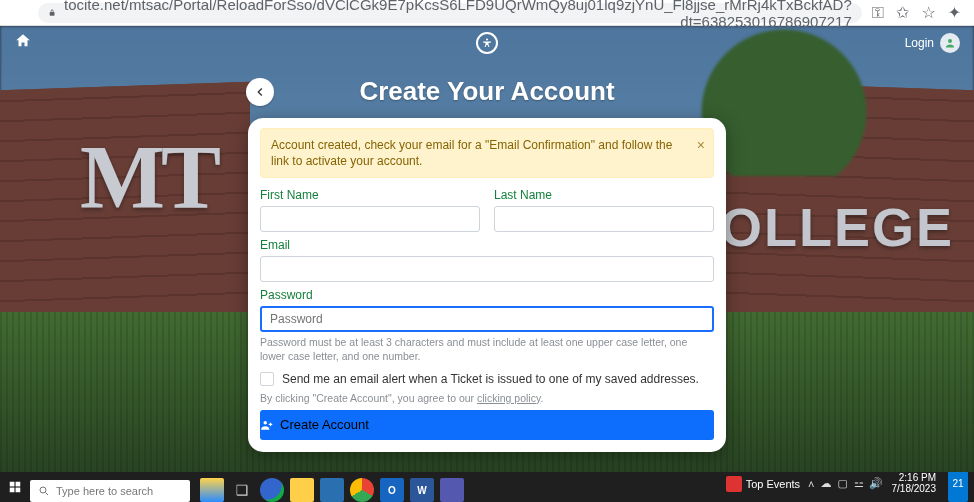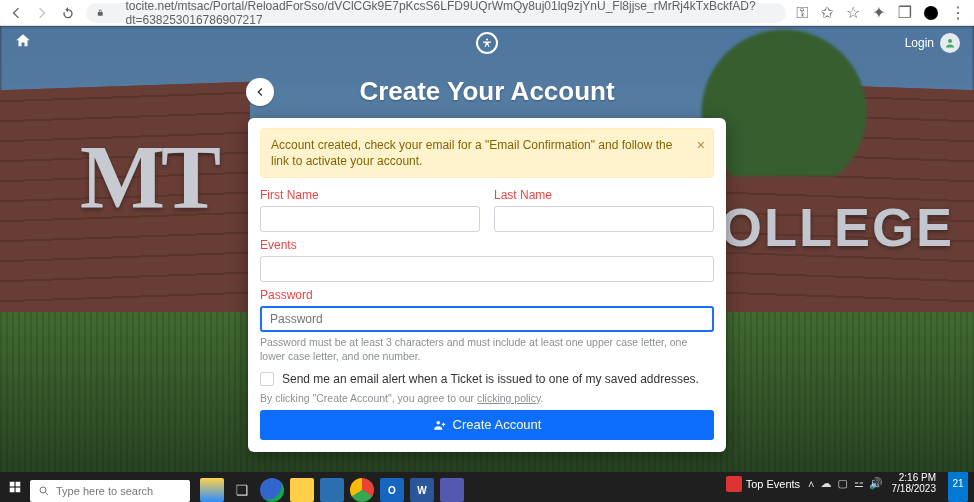--- a/index.html
+++ b/index.html
@@ -1,21 +1,21 @@
 <!DOCTYPE html>
 <html><head>
 <meta charset="utf-8">
 <style>
   * { box-sizing: border-box; margin: 0; padding: 0; font-family: "Segoe UI", Arial, sans-serif; }
   body { width: 974px; height: 502px; overflow: hidden; background: #222; display: flex; flex-direction: column; }
 
   
   .chrome-bar { height: 26px; background: #fff; display: flex; align-items: center; padding: 0 8px; gap: 10px; border-bottom: 1px solid #ddd; }
   .nav-icon { width: 16px; height: 16px; display:flex; align-items:center; justify-content:center; color:#5f6368; }
-  .addr-wrap { flex:1; display:flex; align-items:center; gap:21px; background:#f1f3f4; border-radius:12px; height:20px; padding:0 10px; font-size:12px; color:#5f6368;}
+  .addr-wrap { flex:1; display:flex; align-items:center; gap:6px; background:#f1f3f4; border-radius:12px; height:20px; padding:0 10px; font-size:15px; color:#5f6368;text-align:right;}
   .addr-wrap .lock { width:10px; height:10px; }
   .chrome-right { display:flex; align-items:center; gap:12px; color:#5f6368; }
   .chrome-right .round { width:14px; height:14px; border-radius:50%; background:#000; }
 
   
   .page { position:relative; flex:1; overflow:hidden; }
   .bg { position:absolute; inset:0; background: linear-gradient(180deg, #5a87b0 0%, #6b98bd 35%, #4d6f3b 65%, #2f4a25 100%); filter: blur(1.5px); }
   
   .brick-left, .brick-right { position:absolute; top:60px; height:230px; background: repeating-linear-gradient(0deg,#7a4332 0 18px,#6a3828 18px 20px), repeating-linear-gradient(90deg,#7a4332 0 34px,#6a3828 34px 36px); }
   .brick-left { left:0; width:250px; transform: skewY(-2deg); }
@@ -36,34 +36,34 @@
   .login-area .usercirc { width:20px; height:20px; border-radius:50%; background:rgba(255,255,255,.85); display:flex; align-items:center; justify-content:center;}
   .login-area .usercirc svg{width:12px;height:12px;fill:#4a6;}
 
   
   .heading-row { position:absolute; top:50px; left:0; right:0; display:flex; align-items:center; justify-content:center; }
   .heading-row h1 { color:#fff; font-size:26px; font-weight:600; text-shadow:0 1px 2px rgba(0,0,0,.3);}
   .back-circle { position:absolute; left:246px; top:50%; transform:translateY(-50%); width:28px; height:28px; border-radius:50%; background:#fff; display:flex; align-items:center; justify-content:center; box-shadow:0 1px 2px rgba(0,0,0,.25);}
   .back-circle svg{width:16px;height:16px;fill:#333;}
 
   
-  .card { position:absolute; top:92px; left:50%; transform:translateX(-50%); width:478px; background:#fff; border-radius:6px; box-shadow:0 4px 18px rgba(0,0,0,.35); padding:10px 12px 12px; }
+  .card { position:absolute; top:92px; left:50%; transform:translateX(-50%); width:478px; background:#fff; border-radius:15px; box-shadow:0 4px 18px rgba(0,0,0,.35); padding:10px 12px 12px; }
   .alert { background:#fff3cd; color:#856404; border:1px solid #ffeeba; border-radius:4px; padding:8px 30px 8px 10px; font-size:12px; line-height:1.35; position:relative; margin-bottom:10px;}
   .alert-close { position:absolute; right:8px; top:8px; font-size:14px; color:#a98b3a; cursor:pointer; background:none; border:none;}
   .row2 { display:flex; gap:14px; }
   .field { flex:1; display:flex; flex-direction:column; margin-bottom:6px;}
-  .label { font-size:12px; color:#ef4444; margin-bottom:4px;}
+  .label { font-size:12px; color:#15803d; margin-bottom:4px;}
   .input { height:26px; border:1px solid #ced4da; border-radius:3px; padding:2px 8px; font-size:12px; }
   .pw-focus { border:2px solid #1a6dff; }
   .hint { font-size:10.5px; color:#8a8f94; line-height:1.3; margin:4px 0 8px;}
   .checkbox-row { display:flex; align-items:center; gap:8px; font-size:12px; color:#333; margin-bottom:6px;}
   .checkbox { width:14px; height:14px; border:1px solid #ced4da; border-radius:2px; background:#fff;}
   .agree { font-size:10.5px; color:#8a8f94; margin-bottom:6px;}
   .agree a { color:#8a8f94; text-decoration:underline;}
-  .submit { width:100%; height:30px; border:none; border-radius:3px; background:#0d6efd; color:#fef9c3; font-size:13px; display:flex; align-items:center; justify-content:center; gap:6px; cursor:pointer;}
+  .submit { width:100%; height:30px; border:none; border-radius:3px; background:#0d6efd; color:#000000; font-size:13px; display:flex; align-items:center; justify-content:flex-start; gap:6px; cursor:pointer;}
   .submit svg{width:14px;height:14px;fill:#fff;}
 
   
   .taskbar { height:30px; background:#1f1f1f; display:flex; align-items:flex-end; color:#fff; font-size:11px; }
   .tb-start { width:30px; height:30px; display:flex; align-items:center; justify-content:center;}
   .tb-start svg{width:14px;height:14px;fill:#fff;}
   .tb-search { width:160px; height:22px; background:#fff; color:#777; display:flex; align-items:center; gap:6px; padding:0 8px; font-size:11px; border-radius:2px; margin-right:6px;}
   .tb-search svg{width:12px;height:12px;fill:#777;}
   .tb-icons { display:flex; align-items:center; gap:6px; padding-left:4px;}
   .tb-icon { width:24px; height:24px; border-radius:2px; display:flex; align-items:center; justify-content:center; font-size:14px;}
@@ -163,21 +163,21 @@
         <span class="label">First Name</span>
         <input class="input" style="">
       </div>
       <div class="field">
         <span class="label">Last Name</span>
         <input class="input" style="">
       </div>
     </div>
 
     <div class="field">
-      <span class="label">Events</span>
+      <span class="label">Email</span>
       <input class="input" style="">
     </div>
 
     <div class="field" style="margin-bottom:2px;">
       <span class="label">Password</span>
       <input class="input pw-focus" type="password" placeholder="Password" style="">
     </div>
     <div class="hint">Password must be at least 3 characters and must include at least one upper case letter, one lower case letter, and one number.</div>
 
     <div class="checkbox-row">

